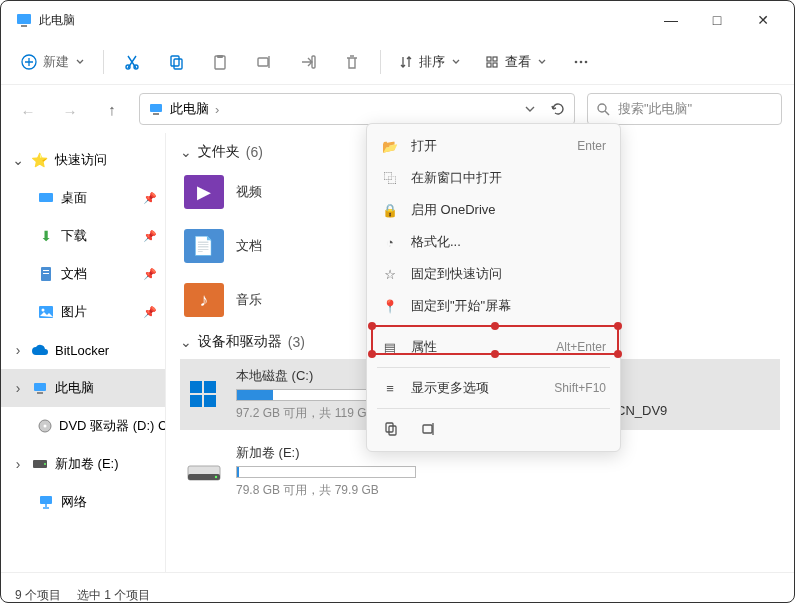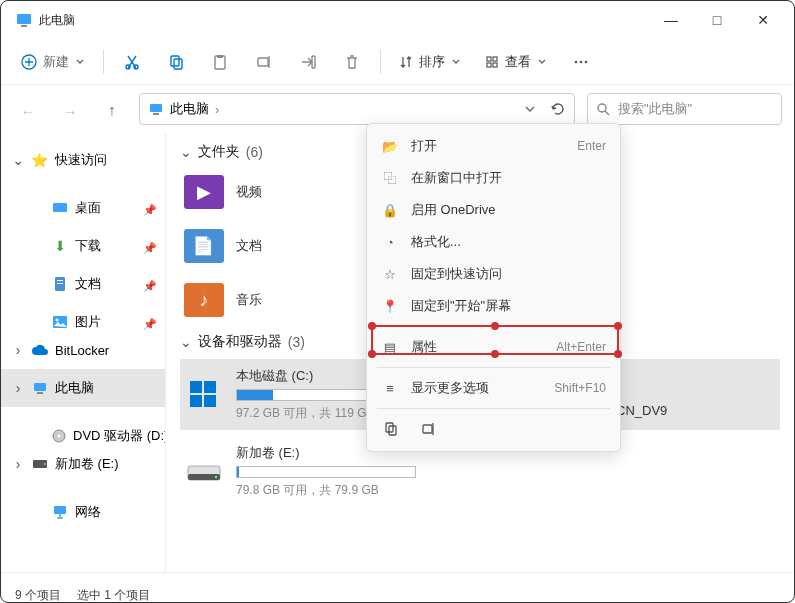--- a/index.html
+++ b/index.html
@@ -19,21 +19,21 @@
 
 .nav-row { height: 48px; display: flex; align-items: center; padding: 0 12px; gap: 12px; }
 .nav-arrow { width: 30px; height: 30px; display: flex; align-items: center; justify-content: center; font-size: 15px; color: #666; }
 .nav-arrow.disabled { color: #bbb; }
 .address-bar { flex: 1; height: 32px; border: 1px solid #ccc; border-radius: 4px; display: flex; align-items: center; padding: 0 8px; gap: 6px; font-size: 13px; }
 .search-bar { width: 195px; height: 32px; border: 1px solid #ccc; border-radius: 4px; display: flex; align-items: center; padding: 0 8px; gap: 8px; font-size: 13px; color: #888; }
 
 .main { display: flex; height: calc(100% - 38px - 46px - 48px - 30px); }
 .sidebar { width: 165px; overflow: hidden; border-right: 1px solid #eee; padding-top: 8px; }
 .tree-item { height: 38px; display: flex; align-items: center; gap: 6px; padding-left: 10px; font-size: 13px; white-space: nowrap; position: relative; }
-.tree-item.sub { padding-left: 50px; align-items: flex-end; }
+.tree-item.sub { padding-left: 36px; }
 .tree-item.selected { background: #e5e5e5; }
 .chevron { width: 14px; font-size: 14px; color: #555; text-align: center; }
 .tree-icon { width: 18px; height: 18px; display: flex; align-items: center; justify-content: center; font-size: 14px; }
 .pin { position: absolute; right: 8px; font-size: 11px; color: #777; }
 
 .content { flex: 1; padding: 10px 14px; position: relative; }
 .section-header { display: flex; align-items: center; gap: 6px; font-size: 14px; color: #333; margin-bottom: 8px; }
 .section-header .chev { color: #555; }
 .section-header .label { color: #1a1a1a; }
 

